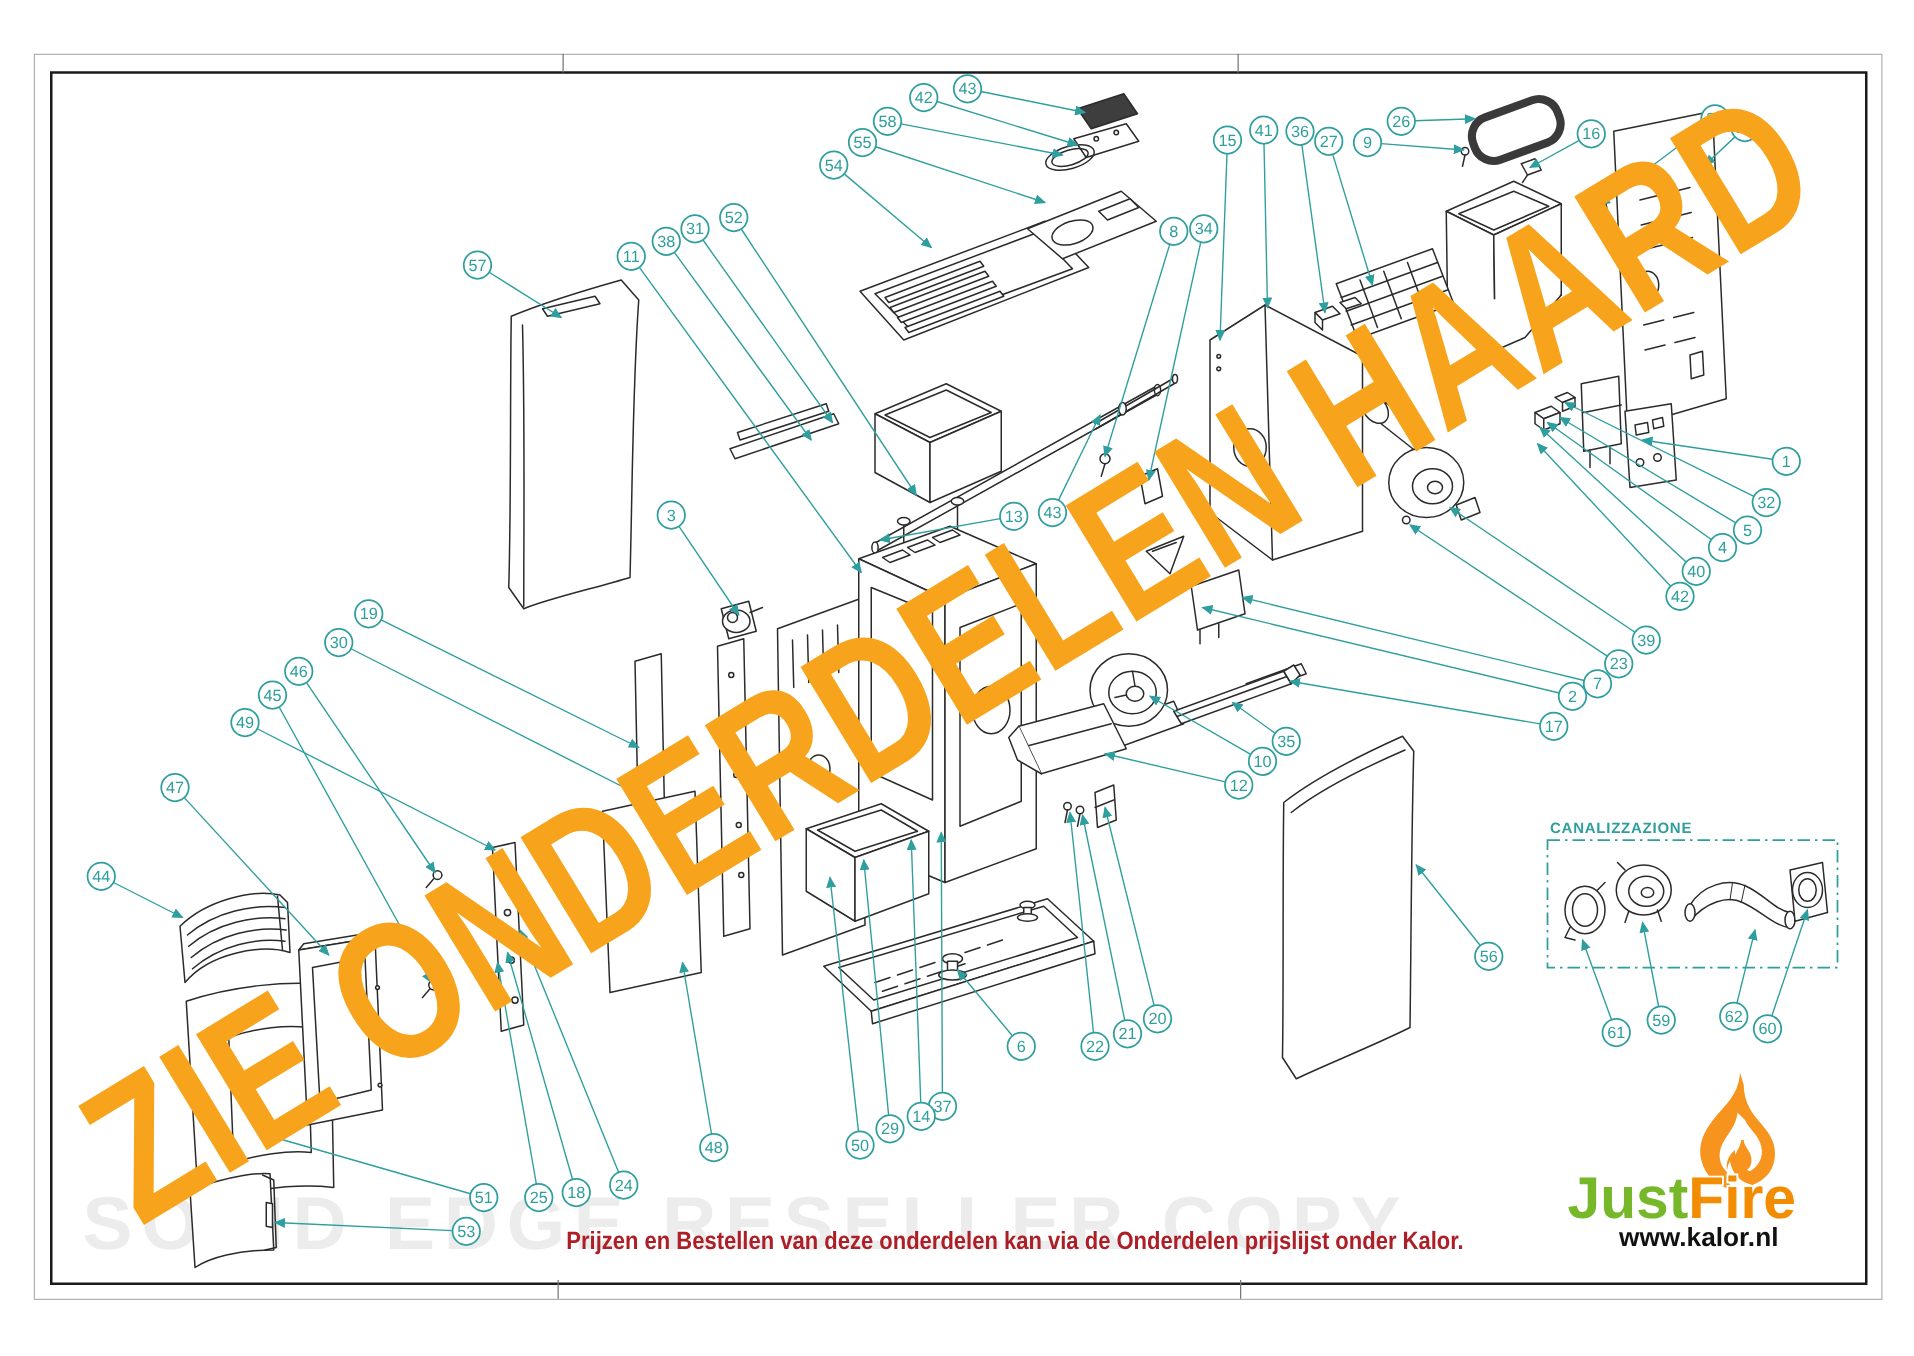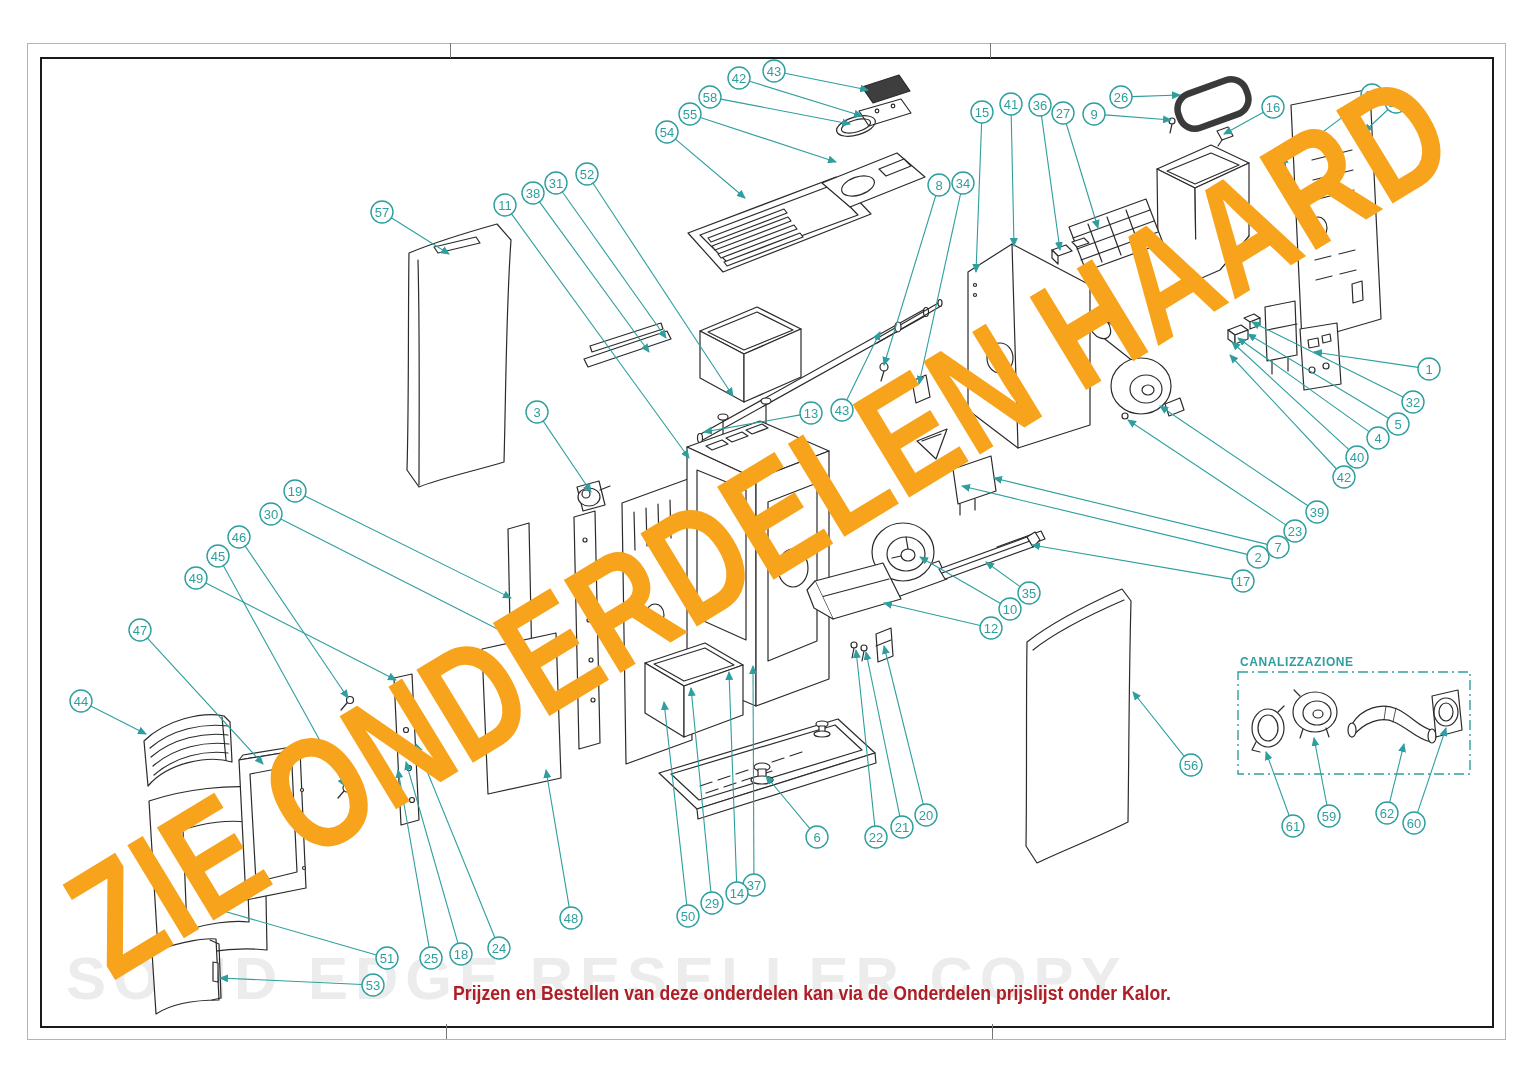--- a/index.html
+++ b/index.html
@@ -755,13 +755,24 @@
           <circle class="callout-circle" cx="1414" cy="823" r="11"></circle>
           <text class="callout-num" x="1414" y="827.5">60</text>
         </g>
       </g>
 
     <text class="wm-text" transform="translate(112,982) rotate(-31.3)" textLength="1580" lengthAdjust="spacingAndGlyphs">ZIE ONDERDELEN HAARD</text>
   </svg>
 
   <div class="footer-note">Prijzen en Bestellen van deze onderdelen kan via de Onderdelen prijslijst onder Kalor.</div>
 
+  <div class="logo">
+    <svg width="214" height="150" viewBox="0 0 214 150">
+      <g>
+        <path fill="#F7941D" d="M140,2 C139,20 128,28 120,38 C111,49 106,60 109,72 C112,85 122,93 134,96 C129,88 128,80 132,73 C134,84 141,90 150,92 C161,88 168,79 168,67 C168,56 162,49 156,42 C150,35 143,26 143,12 Z"></path>
+        <path fill="#fff" d="M138,34 C137,45 130,51 126,59 C122,67 123,76 130,82 C128,74 131,68 136,64 C135,73 141,79 148,81 C155,77 159,70 157,61 C155,52 147,47 144,40 Z"></path>
+        <path fill="#F7941D" d="M141,56 C140,63 136,66 135,71 C134,76 137,81 142,82 C147,80 150,76 149,70 C148,64 143,61 143,56 Z"></path>
+      </g>
+      <text class="brand" x="2" y="118"><tspan class="brand-green">Just</tspan><tspan class="brand-orange">Fire</tspan></text>
+      <text class="logo-url" x="107" y="141">www.kalor.nl</text>
+    </svg>
+  </div>
 </div>
 
 </body></html>

